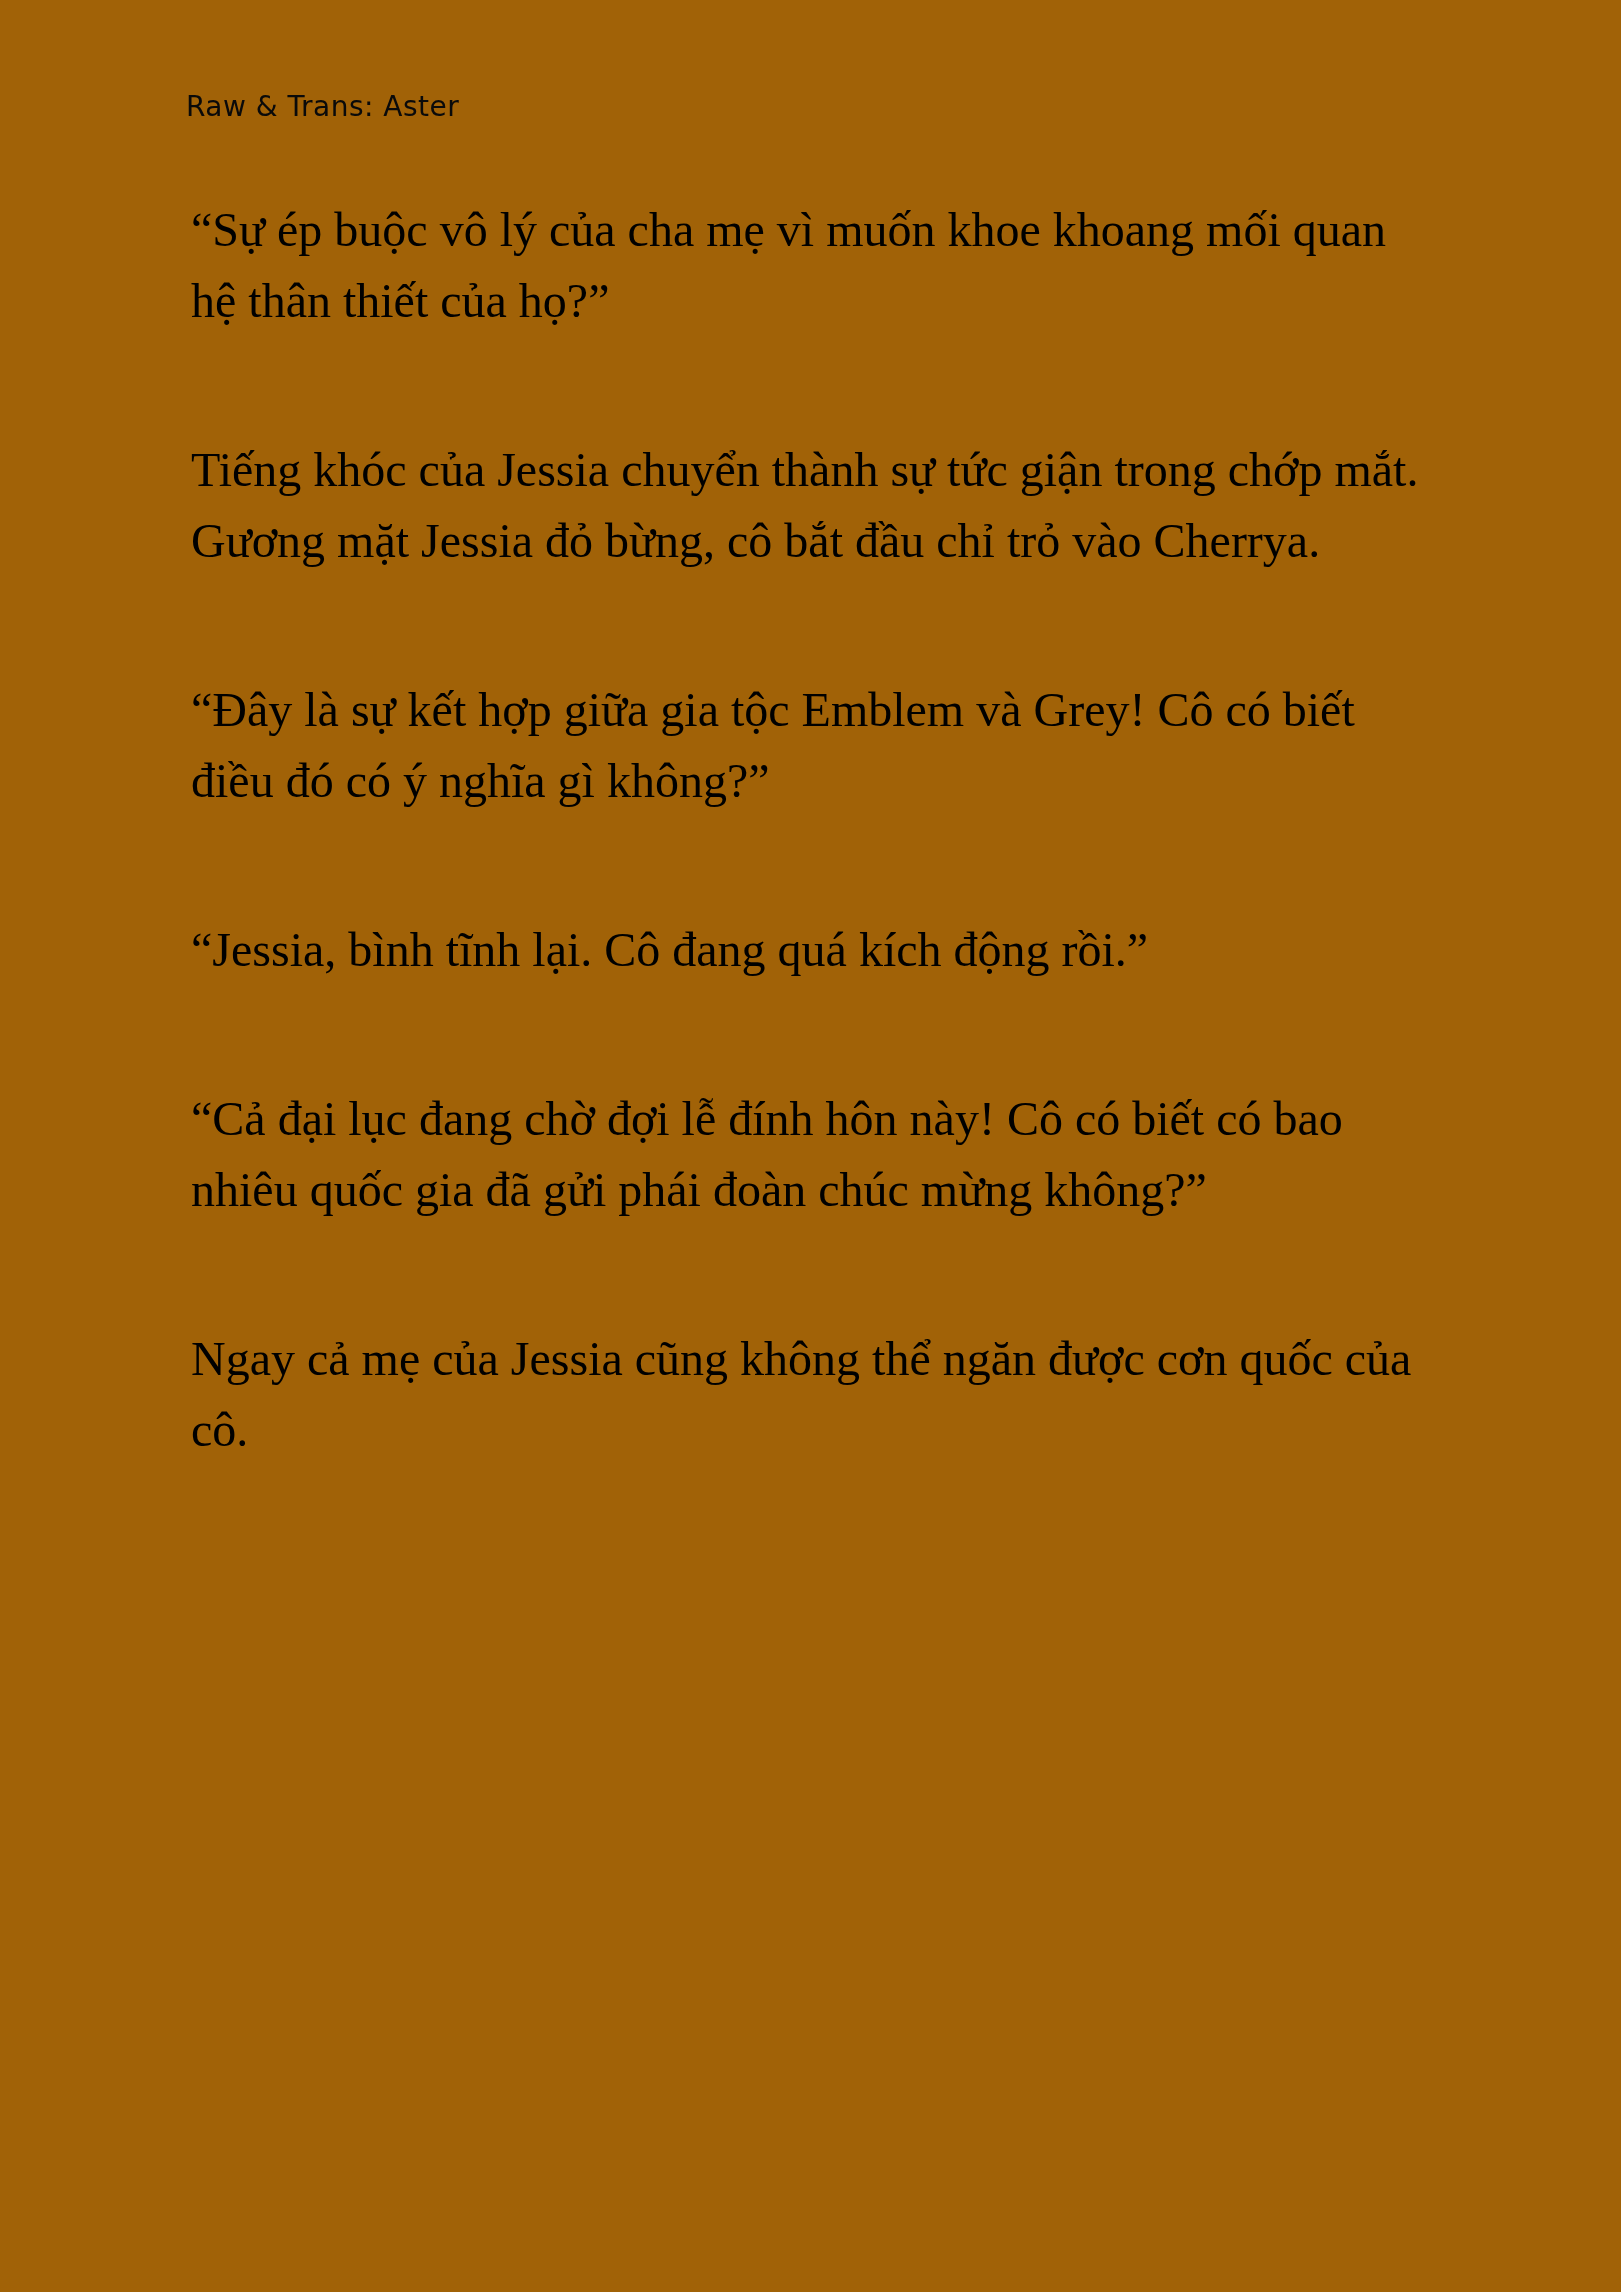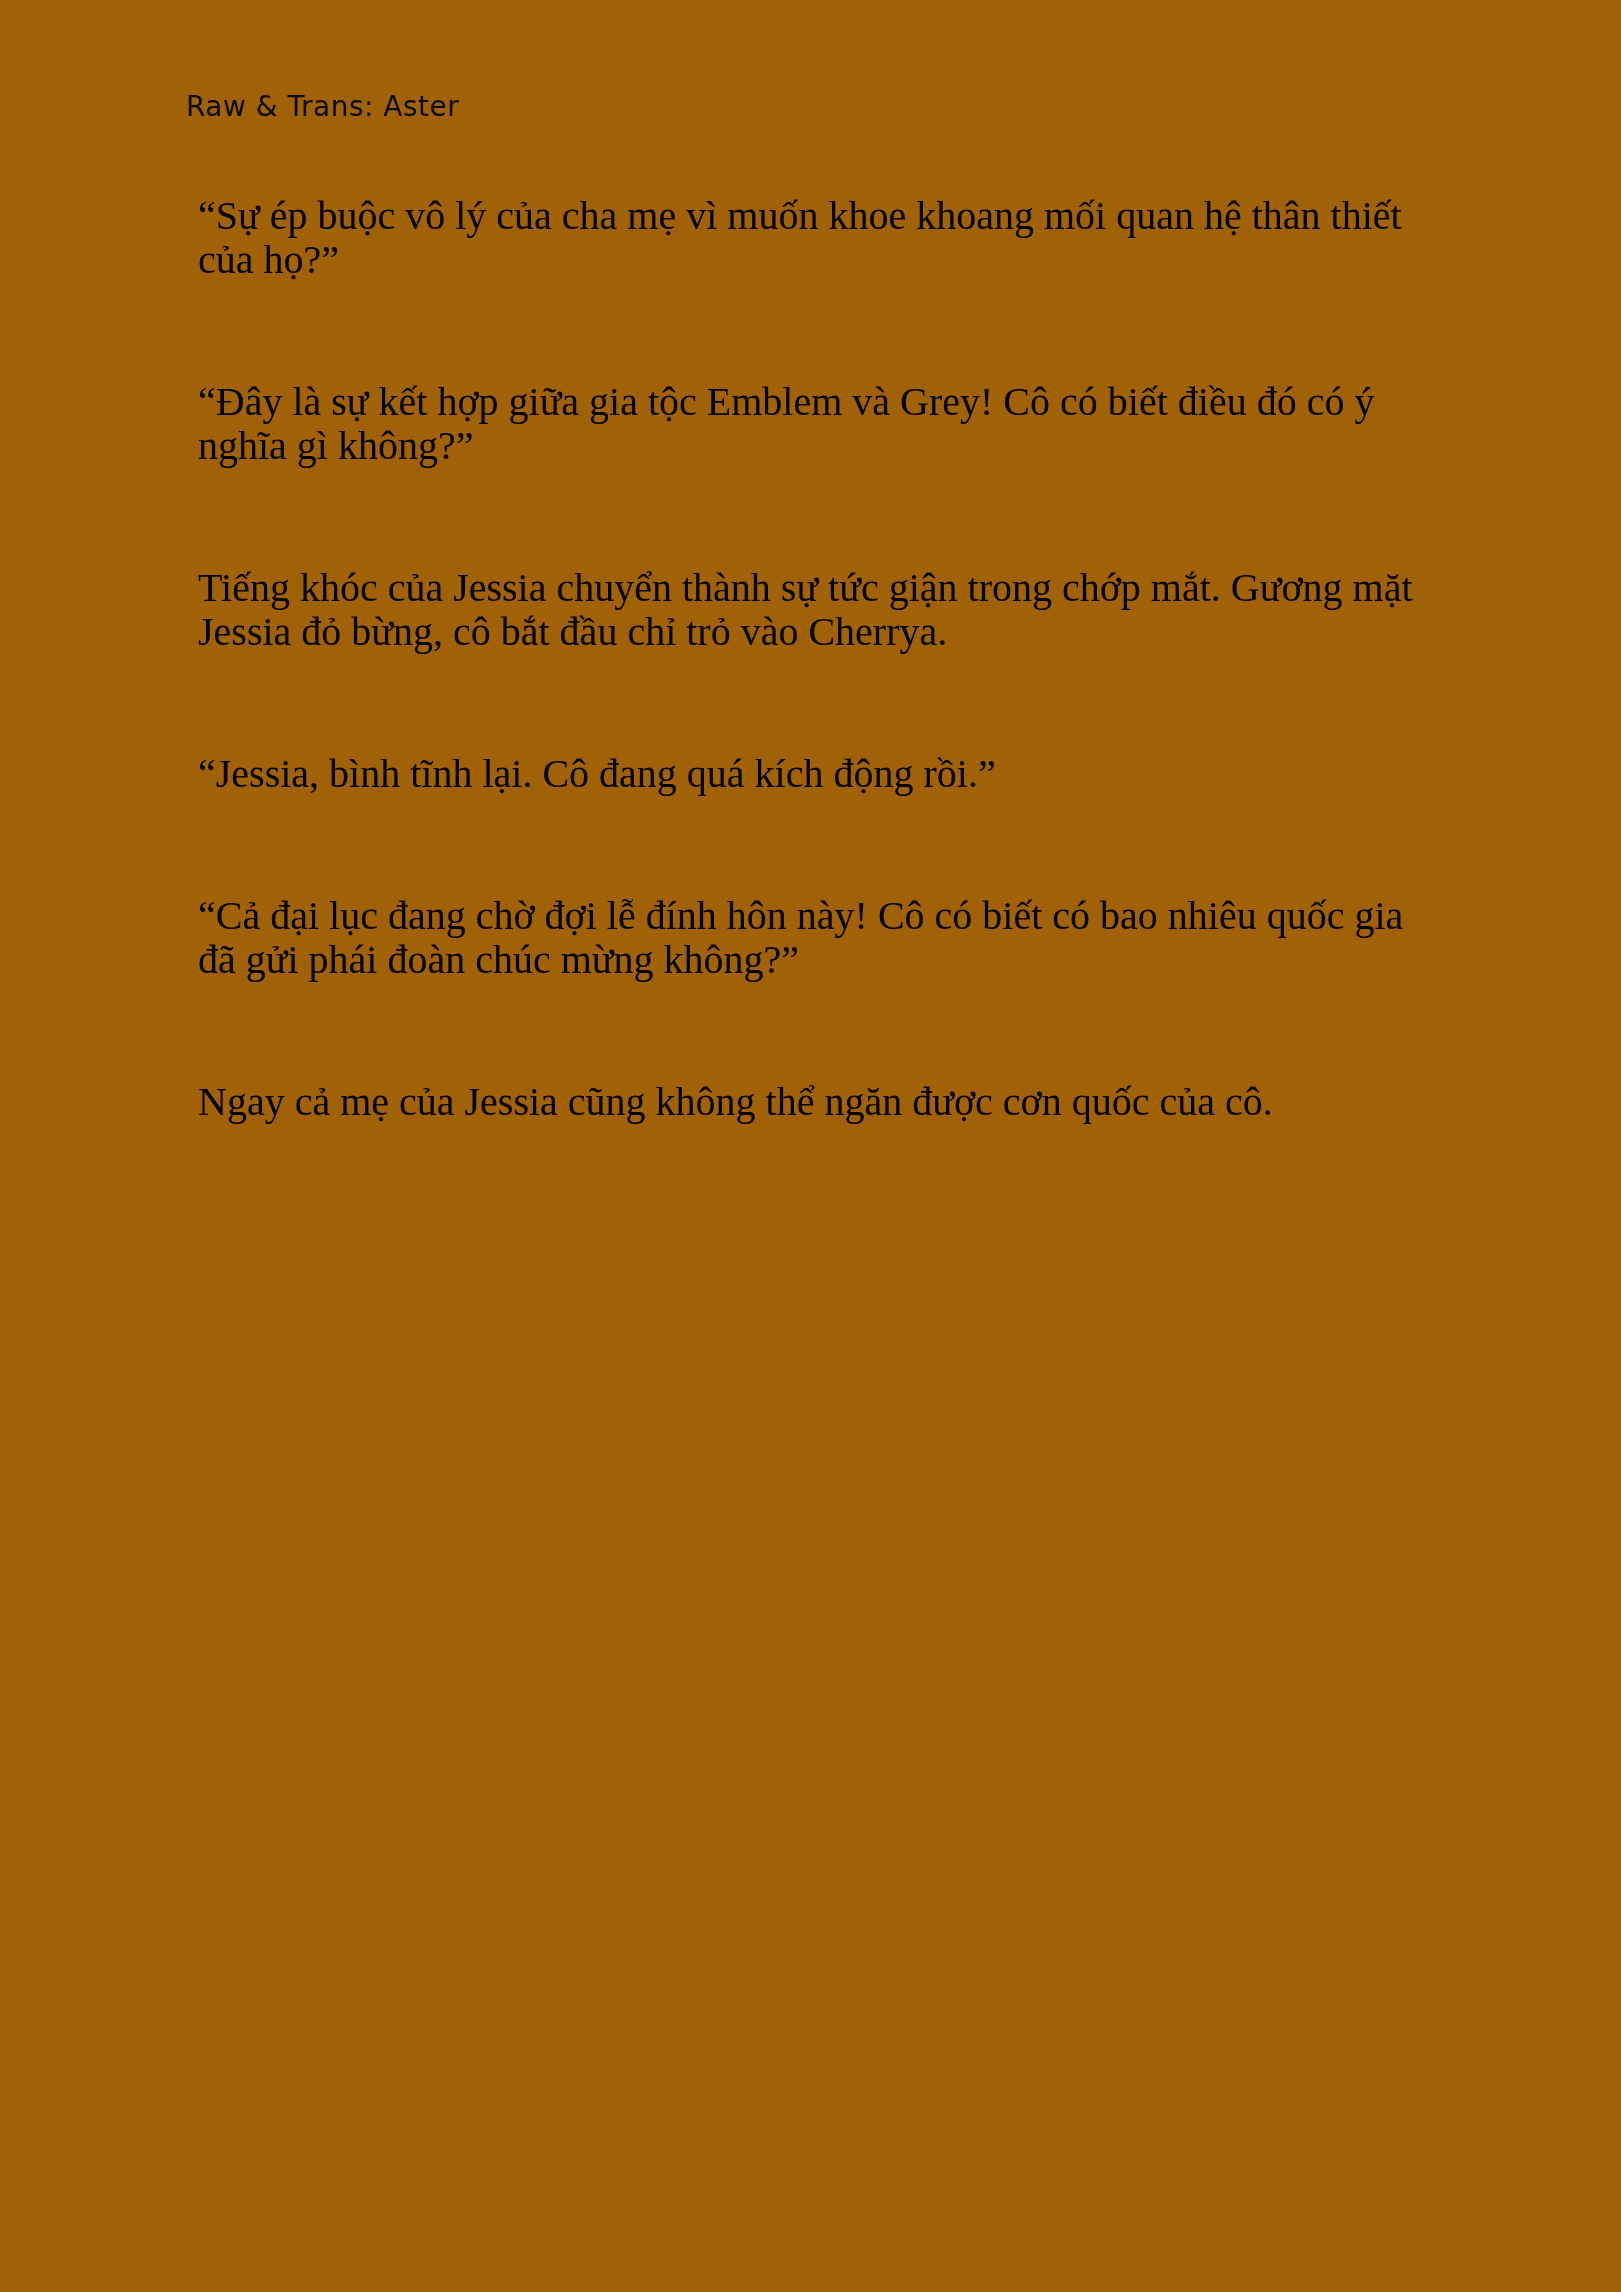--- a/index.html
+++ b/index.html
@@ -19,43 +19,43 @@
   .credit-header {
     font-family: "DejaVu Sans", "Liberation Sans", sans-serif;
     font-size: 28px;
     font-weight: 400;
     color: #0a0a0a;
     letter-spacing: 0.5px;
     margin-bottom: 71px;
   }
   .body-text p {
     font-family: "Liberation Serif", "DejaVu Serif", serif;
-    font-size: 40px;
+    font-size: 48px;
     font-weight: 400;
-    line-height: 44px;
+    line-height: 71px;
     color: #000000;
-    margin: 0 0 98px 12px;
+    margin: 0 0 98px 5px;
     max-width: 1255px;
   }
 </style>
 </head>
 <body>
 
 <div class="page">
   <div class="content">
 
     <div class="credit-header">Raw &amp; Trans: Aster</div>
 
     <div class="body-text">
       <p>“Sự ép buộc vô lý của cha mẹ vì muốn khoe khoang mối quan hệ thân thiết của họ?”</p>
 
 
+      <p>Tiếng khóc của Jessia chuyển thành sự tức giận trong chớp mắt. Gương mặt Jessia đỏ bừng, cô bắt đầu chỉ trỏ vào Cherrya.</p>
+
       <p>“Đây là sự kết hợp giữa gia tộc Emblem và Grey! Cô có biết điều đó có ý nghĩa gì không?”</p>
-
-      <p>Tiếng khóc của Jessia chuyển thành sự tức giận trong chớp mắt. Gương mặt Jessia đỏ bừng, cô bắt đầu chỉ trỏ vào Cherrya.</p>
 
       <p>“Jessia, bình tĩnh lại. Cô đang quá kích động rồi.”</p>
 
       <p>“Cả đại lục đang chờ đợi lễ đính hôn này! Cô có biết có bao nhiêu quốc gia đã gửi phái đoàn chúc mừng không?”</p>
 
       <p>Ngay cả mẹ của Jessia cũng không thể ngăn được cơn quốc của cô.</p>
 
 
     </div>
 

